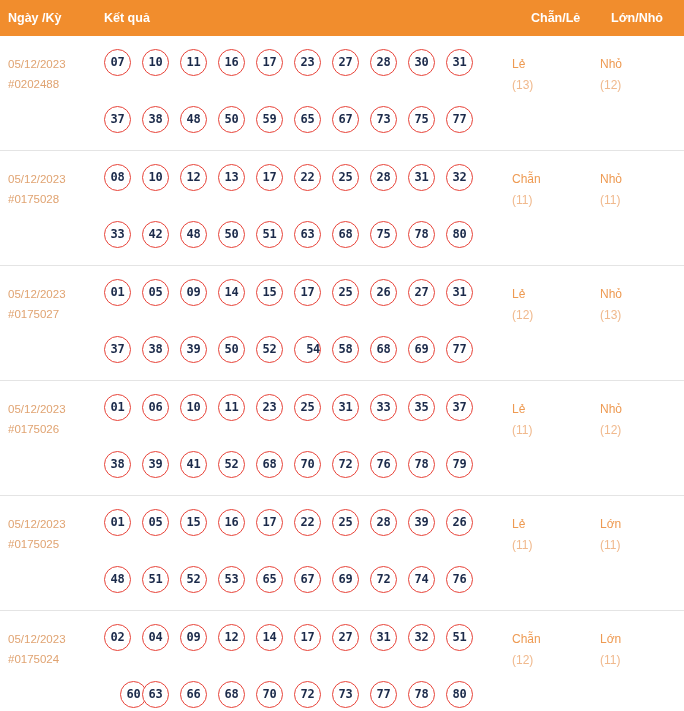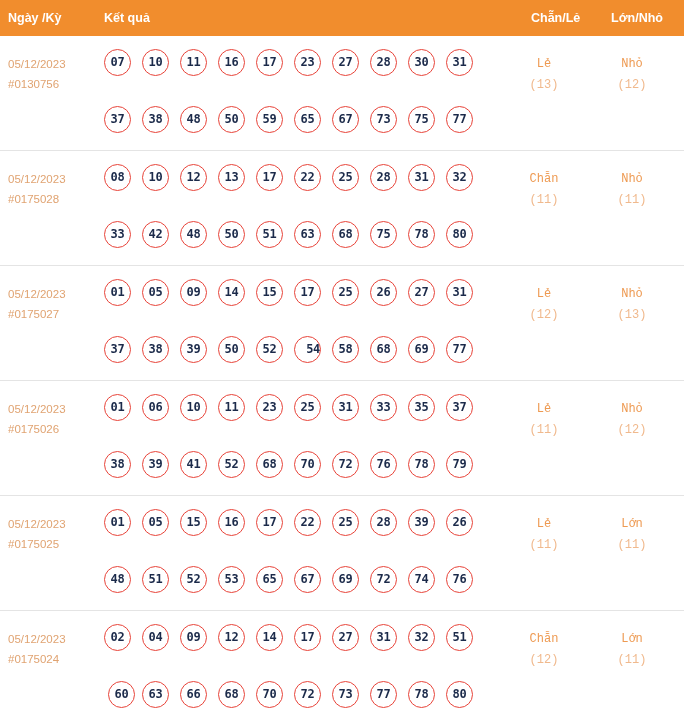--- a/index.html
+++ b/index.html
@@ -88,25 +88,23 @@
     font-size: 12px;
     font-weight: bold;
     line-height: 24.5px;
     text-align: center;
     letter-spacing: -0.3px;
   }
 
   .judge {
     position: absolute;
     top: 18px;
-    text-align: center;
     font-size: 12px;
     line-height: 21px;
     white-space: nowrap;
-    font-family: Liberation Mono, monospace;
   }
   .judge .j-label { display: block; color: #ee9a52; }
   .judge .j-count { display: block; color: #f0b98d; }
 
   .j-oddeven { left: 512px; width: 64px; }
   .j-bigsml  { left: 600px; width: 64px; }
 </style>
 </head>
 <body>
 
@@ -116,21 +114,21 @@
     <div class="h-cell h-date">Ngày /Kỳ</div>
     <div class="h-cell h-result">Kết quả</div>
     <div class="h-cell h-oddeven">Chẵn/Lẻ</div>
     <div class="h-cell h-bigsml">Lớn/Nhỏ</div>
   </div>
 
   <div id="rows-container">
       <div class="result-row">
         <div class="row-date">
           <span class="date-line">05/12/2023</span>
-          <span class="issue-line">#0130756</span>
+          <span class="issue-line">#0202488</span>
         </div>
         <div class="balls">
           <div class="ball-line">
             <div class="ball" style="left: 0px;">07</div>
             <div class="ball" style="left: 38px;">10</div>
             <div class="ball" style="left: 76px;">11</div>
             <div class="ball" style="left: 114px;">16</div>
             <div class="ball" style="left: 152px;">17</div>
             <div class="ball" style="left: 190px;">23</div>
             <div class="ball" style="left: 228px;">27</div>
@@ -332,21 +330,21 @@
             <div class="ball" style="left: 76px;">09</div>
             <div class="ball" style="left: 114px;">12</div>
             <div class="ball" style="left: 152px;">14</div>
             <div class="ball" style="left: 190px;">17</div>
             <div class="ball" style="left: 228px;">27</div>
             <div class="ball" style="left: 266px;">31</div>
             <div class="ball" style="left: 304px;">32</div>
             <div class="ball" style="left: 342px;">51</div>
           </div>
           <div class="ball-line">
-            <div class="ball" style="left: 4px;">60</div>
+            <div class="ball" style="left: 16px;">60</div>
             <div class="ball" style="left: 38px;">63</div>
             <div class="ball" style="left: 76px;">66</div>
             <div class="ball" style="left: 114px;">68</div>
             <div class="ball" style="left: 152px;">70</div>
             <div class="ball" style="left: 190px;">72</div>
             <div class="ball" style="left: 228px;">73</div>
             <div class="ball" style="left: 266px;">77</div>
             <div class="ball" style="left: 304px;">78</div>
             <div class="ball" style="left: 342px;">80</div>
           </div>

